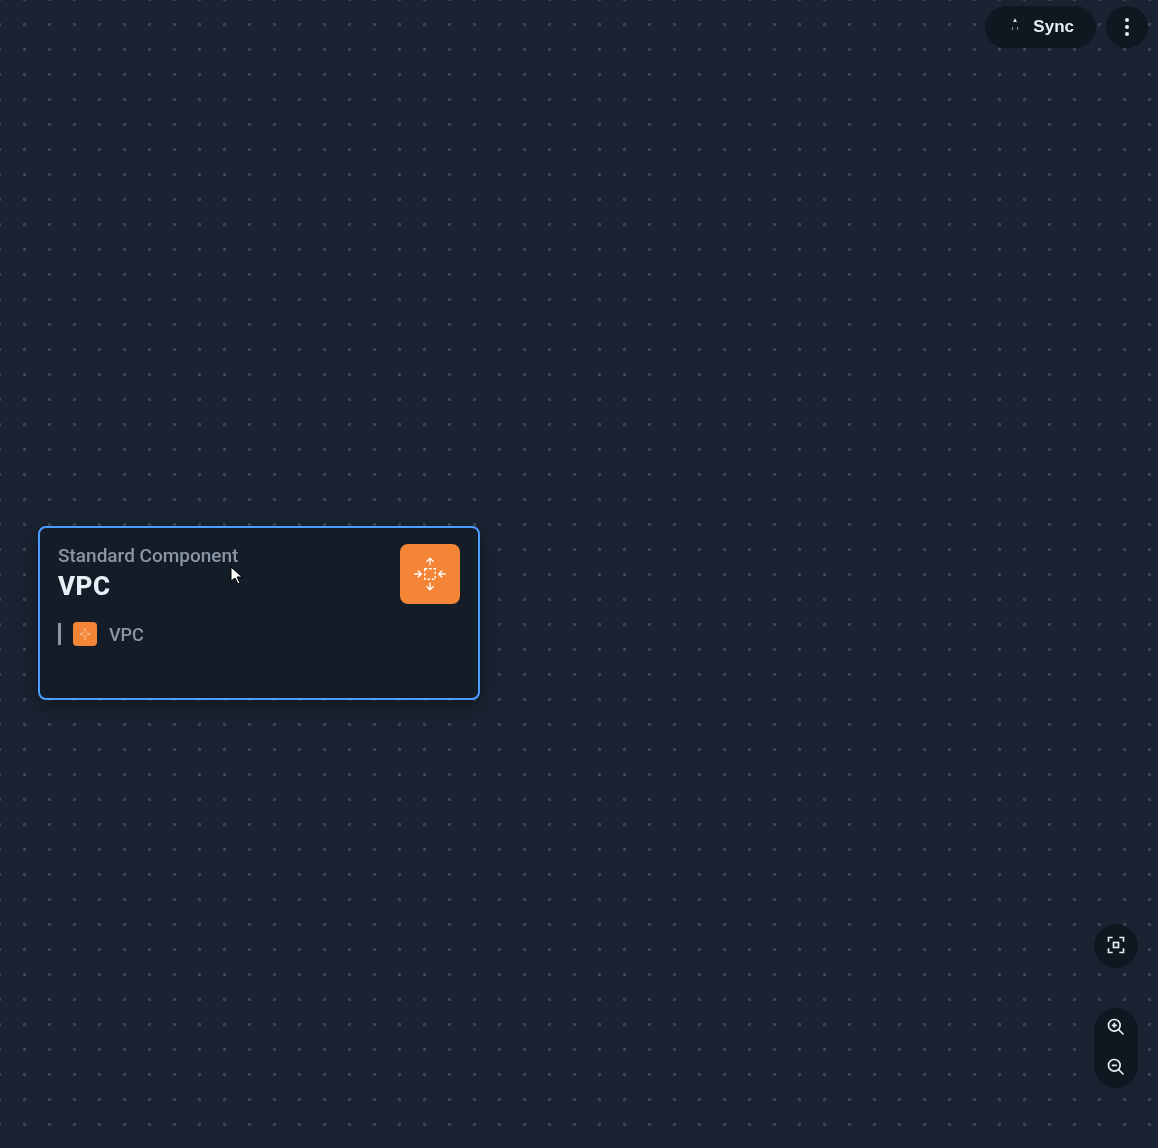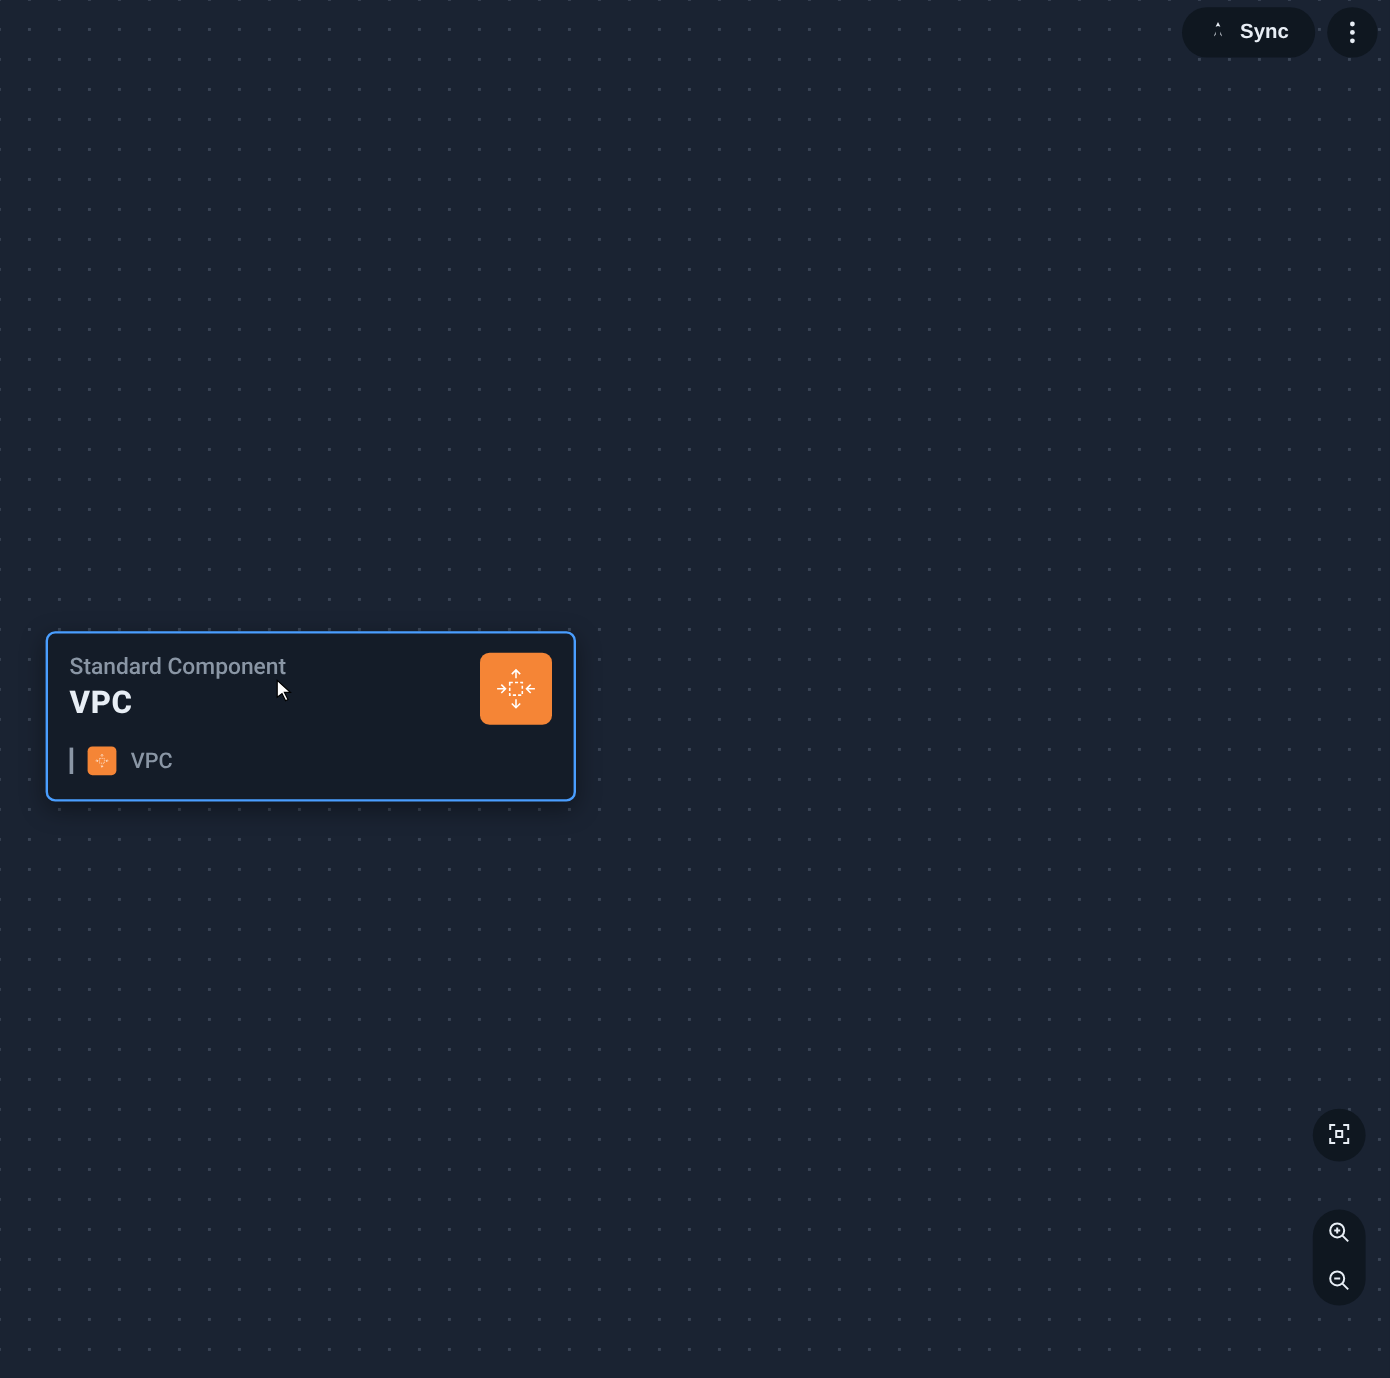--- a/index.html
+++ b/index.html
@@ -64,21 +64,21 @@
       width: 4px;
       height: 4px;
       border-radius: 50%;
       background-color: #e8eef5;
     }
     .node-card {
       position: absolute;
       left: 38px;
       top: 526px;
       width: 442px;
-      height: 142px;
+      height: 174px;
       background-color: #141c28;
       border: 2px solid #4a9eff;
       border-radius: 8px;
       padding: 16px 18px;
       box-shadow: 0 6px 20px rgba(0,0,0,0.4);
       z-index: 5;
     }
     .node-header {
       display: flex;
       justify-content: space-between;

